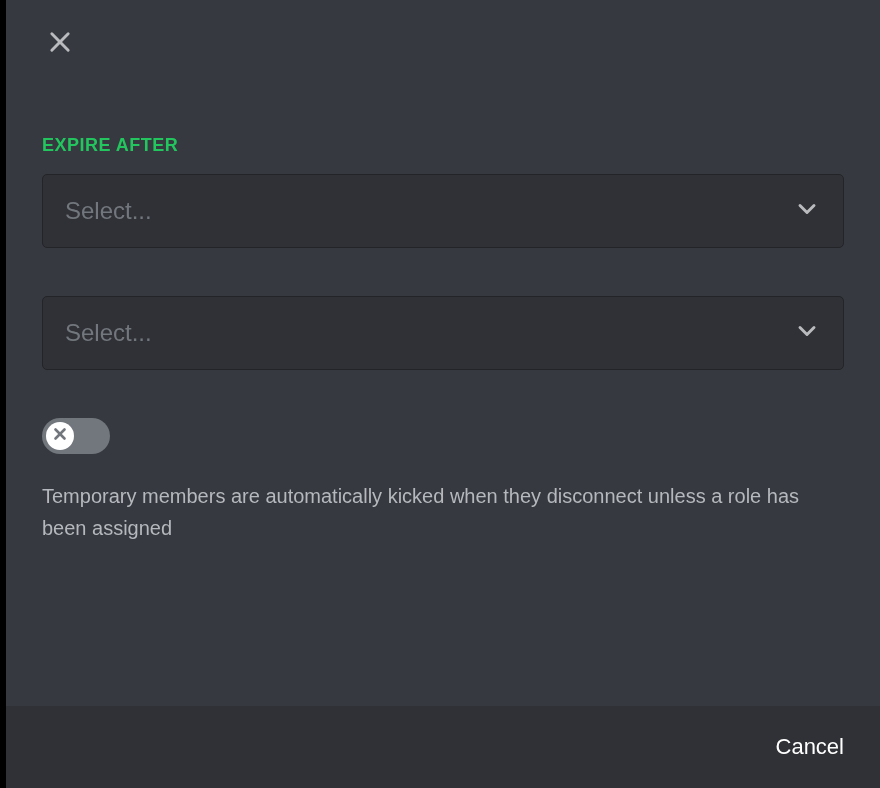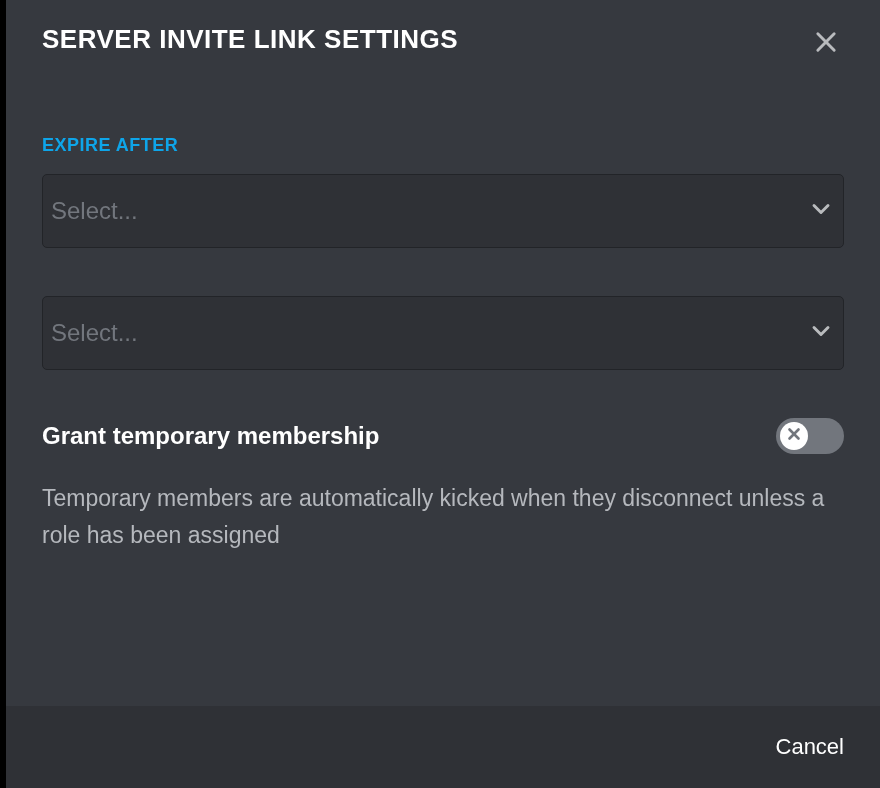--- a/index.html
+++ b/index.html
@@ -48,32 +48,32 @@
     .close-btn svg {
       width: 28px;
       height: 28px;
     }
     .modal-body {
       flex: 1;
       padding: 0 36px;
       margin-top: 72px;
     }
     .field-label {
-      color: #0ea5e9;
+      color: #22c55e;
       font-size: 18px;
       font-weight: 600;
       letter-spacing: 0.5px;
       text-transform: uppercase;
       margin-bottom: 18px;
     }
     .select-box {
       background: #2f3136;
       border: 1.5px solid #222428;
       border-radius: 5px;
-      padding: 20px 8px;
+      padding: 20px 22px;
       display: flex;
       justify-content: space-between;
       align-items: center;
       cursor: pointer;
       margin-bottom: 48px;
     }
     .select-placeholder {
       color: #72767d;
       font-size: 24px;
     }
@@ -117,21 +117,21 @@
       align-items: center;
       justify-content: center;
     }
     .toggle-thumb svg {
       width: 18px;
       height: 18px;
       color: #72767d;
     }
     .description {
       color: #b5b8bd;
-      font-size: 23px;
+      font-size: 20px;
       line-height: 1.6;
     }
     .modal-footer {
       background: #2f3136;
       padding: 28px 36px;
       display: flex;
       justify-content: flex-end;
       align-items: center;
       gap: 36px;
     }
@@ -152,21 +152,20 @@
       font-weight: 500;
       padding: 20px 28px;
       cursor: pointer;
     }
   </style>
 </head>
 <body>
 
 <div class="modal">
   <div class="modal-header">
-    <h1 class="modal-title">SERVER INVITE LINK SETTINGS</h1>
     <button class="close-btn">
       <span>
         <svg viewBox="0 0 24 24" fill="none" stroke="currentColor" stroke-width="2.5" stroke-linecap="round">
           <line x1="5" y1="5" x2="19" y2="19"></line>
           <line x1="19" y1="5" x2="5" y2="19"></line>
         </svg>
       </span>
     </button>
   </div>
 
@@ -188,21 +187,20 @@
         <span class="select-placeholder">Select...</span>
         <span class="chevron">
           <svg viewBox="0 0 24 24" fill="none" stroke="currentColor" stroke-width="2.5" stroke-linecap="round" stroke-linejoin="round">
             <polyline points="6 9 12 15 18 9"></polyline>
           </svg>
         </span>
       </div>
     </div>
 
     <div class="toggle-row">
-      <div class="toggle-label">Grant temporary membership</div>
       <div class="toggle-switch">
         <div class="toggle-thumb">
           <span>
             <svg viewBox="0 0 24 24" fill="none" stroke="currentColor" stroke-width="3.5" stroke-linecap="round">
               <line x1="6" y1="6" x2="18" y2="18"></line>
               <line x1="18" y1="6" x2="6" y2="18"></line>
             </svg>
           </span>
         </div>
       </div>

